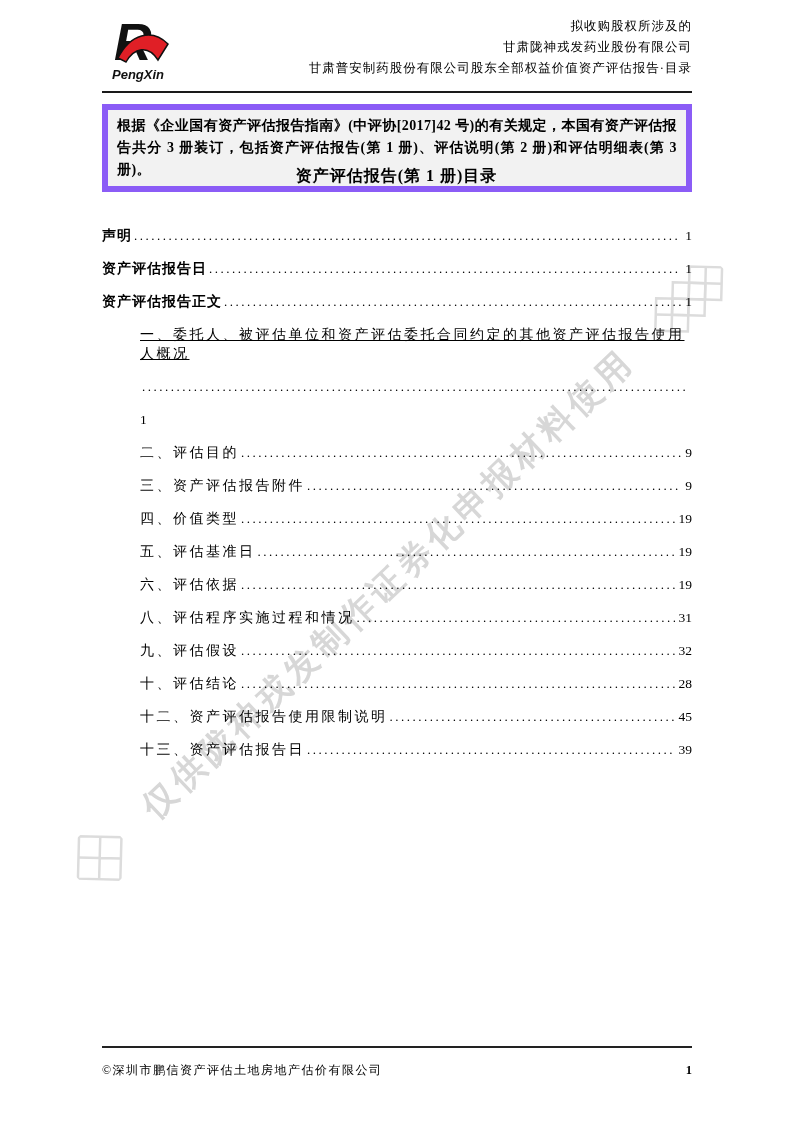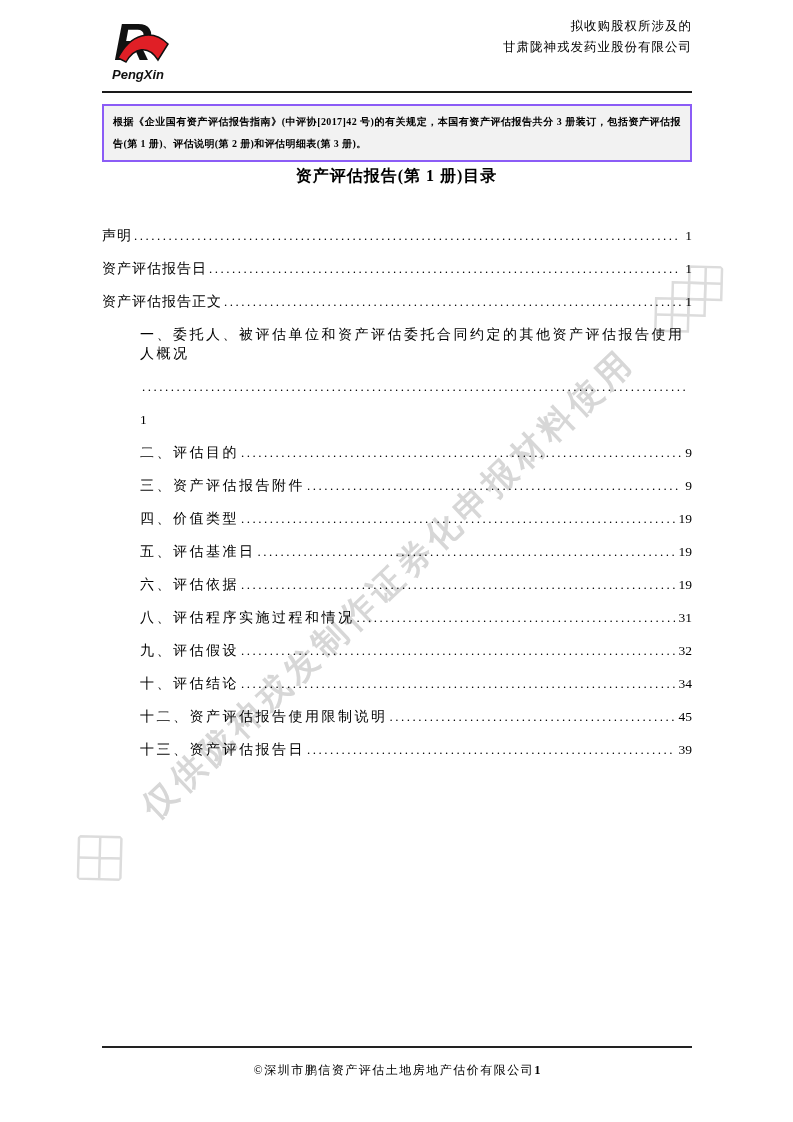--- a/index.html
+++ b/index.html
@@ -28,58 +28,58 @@
     text-align:right; font-size:12.5px; line-height:21px; letter-spacing:1px;
     z-index:1;
   }
   .header-rule {
     position:absolute; left:102px; top:91px; width:590px; height:2px;
     background:#1a1a1a; z-index:1;
   }
   
   .notice-box {
     position:absolute; left:102px; top:104px; width:590px; box-sizing:border-box;
-    border:2px solid #8b5cf6; background:#f2f2f2;
+    border:6px solid #8b5cf6; background:#f2f2f2;
     padding:5px 9px; z-index:1;
-    font-weight:bold; font-size:10px; line-height:22px; letter-spacing:0.4px;
+    font-weight:bold; font-size:14px; line-height:22px; letter-spacing:0.4px;
     text-align:justify;
   }
   
   .doc-title {
     position:absolute; left:0; top:166px; width:793px; text-align:center;
     font-size:16px; font-weight:bold; letter-spacing:1px; z-index:1;
   }
   
   .toc { position:absolute; left:102px; top:226px; width:590px; z-index:1; }
   .toc-row {
     display:flex; align-items:baseline;
     font-size:14px; line-height:19px; margin-bottom:14px;
   }
   .toc-label { white-space:nowrap; letter-spacing:1px; }
   .toc-row.indent { padding-left:38px; }
   .toc-row.indent .toc-label { letter-spacing:2.5px; }
-  .toc-row.bold .toc-label { font-weight:normal; }
+  .toc-row.bold .toc-label { font-weight:bold; }
   .toc-dots { flex:1 1 auto; overflow:hidden; white-space:nowrap; margin:0 4px 0 2px; }
   .toc-dots::after {
     content:"..............................................................................................................................................................................................";
     letter-spacing:2.5px; font-size:13px; font-weight:normal;
   }
   .toc-page { white-space:nowrap; font-size:13.5px; }
   .toc-row.error-page .toc-page { font-weight:bold; font-size:14px; letter-spacing:0.5px; }
   .toc-row.two-line { flex-wrap:wrap; }
-  .toc-row.two-line .toc-label { flex:0 0 100%; white-space:normal; }
+  .toc-row.two-line .toc-label { flex:0 0 100%; white-space:normal;text-decoration:underline; }
   .toc-row.two-line .toc-dots, .toc-row.two-line .toc-page { margin-top:14px; }
   
   .footer-rule {
     position:absolute; left:102px; top:1046px; width:590px; height:2px;
     background:#222; z-index:1;
   }
   .footer {
     position:absolute; left:102px; top:1062px; width:590px;
-    display:flex; justify-content:center; align-items:baseline; z-index:1;
+    display:flex; justify-content:space-between; align-items:baseline; z-index:1;
   }
   .footer-copyright { font-size:12px; letter-spacing:1.5px; }
   .footer-page { font-size:12.5px; font-weight:bold; }
 </style>
 </head>
 <body>
 
 <div class="page">
 
   <div class="watermark">
@@ -103,20 +103,21 @@
 
   <svg class="logo" viewBox="0 0 80 70">
     <text x="6" y="44" font-family="'Liberation Sans',sans-serif" font-style="italic" font-weight="bold" font-size="52" fill="#111">R</text>
     <path d="M10 42 C22 18, 44 12, 60 28 L50 44 C40 28, 26 32, 18 46 Z" fill="#e01f26" stroke="#111" stroke-width="1.5"></path>
     <text x="4" y="63" font-family="'Liberation Sans',sans-serif" font-style="italic" font-weight="bold" font-size="13" fill="#111">PengXin</text>
   </svg>
 
   <div class="header-right">
     <div>拟收购股权所涉及的</div>
     <div>甘肃陇神戎发药业股份有限公司</div>
+    <div>甘肃普安制药股份有限公司股东全部权益价值资产评估报告·目录</div>
   </div>
 
   <div class="header-rule"></div>
 
   <div class="notice-box">
     <span>根据《企业国有资产评估报告指南》(中评协[2017]42 号)的有关规定，本国有资产评估报告共分 3 册装订，包括资产评估报告(第 1 册)、评估说明(第 2 册)和评估明细表(第 3 册)。</span>
   </div>
 
   <div class="doc-title">资产评估报告(第 1 册)目录</div>
 
@@ -184,21 +185,21 @@
 
     <div class="toc-row indent">
       <span class="toc-label">九、评估假设</span>
       <span class="toc-dots"></span>
       <span class="toc-page">32</span>
     </div>
 
     <div class="toc-row indent">
       <span class="toc-label">十、评估结论</span>
       <span class="toc-dots"></span>
-      <span class="toc-page">34</span>
+      <span class="toc-page">28</span>
     </div>
 
 
     <div class="toc-row indent">
       <span class="toc-label">十二、资产评估报告使用限制说明</span>
       <span class="toc-dots"></span>
       <span class="toc-page">45</span>
     </div>
 
     <div class="toc-row indent">

